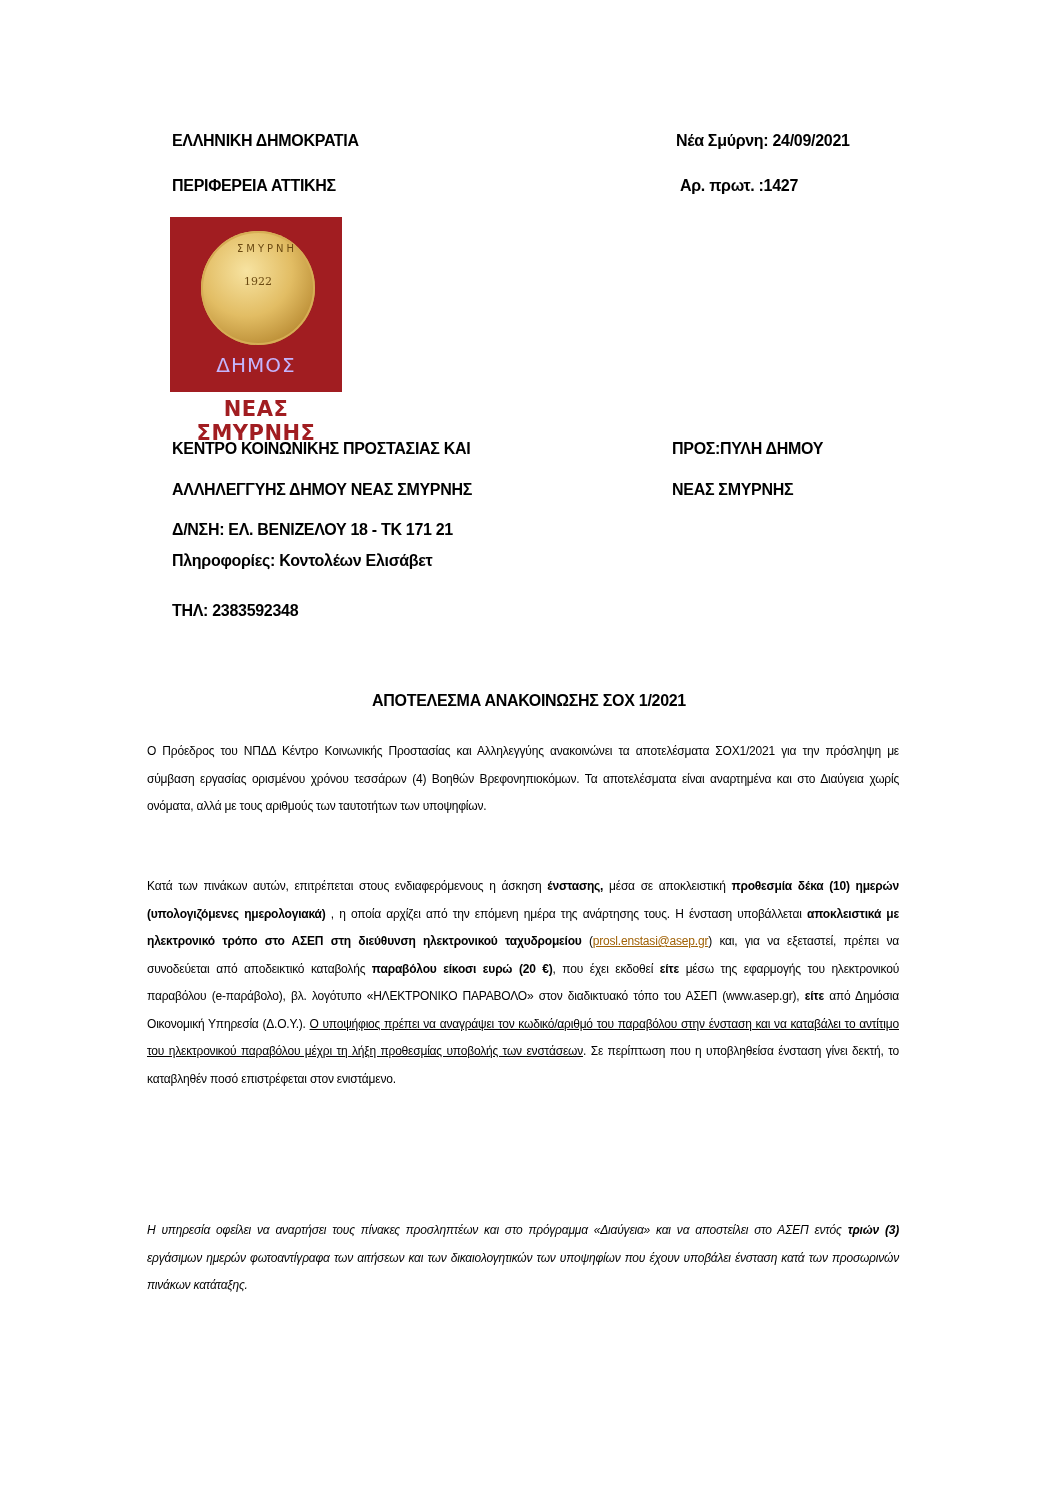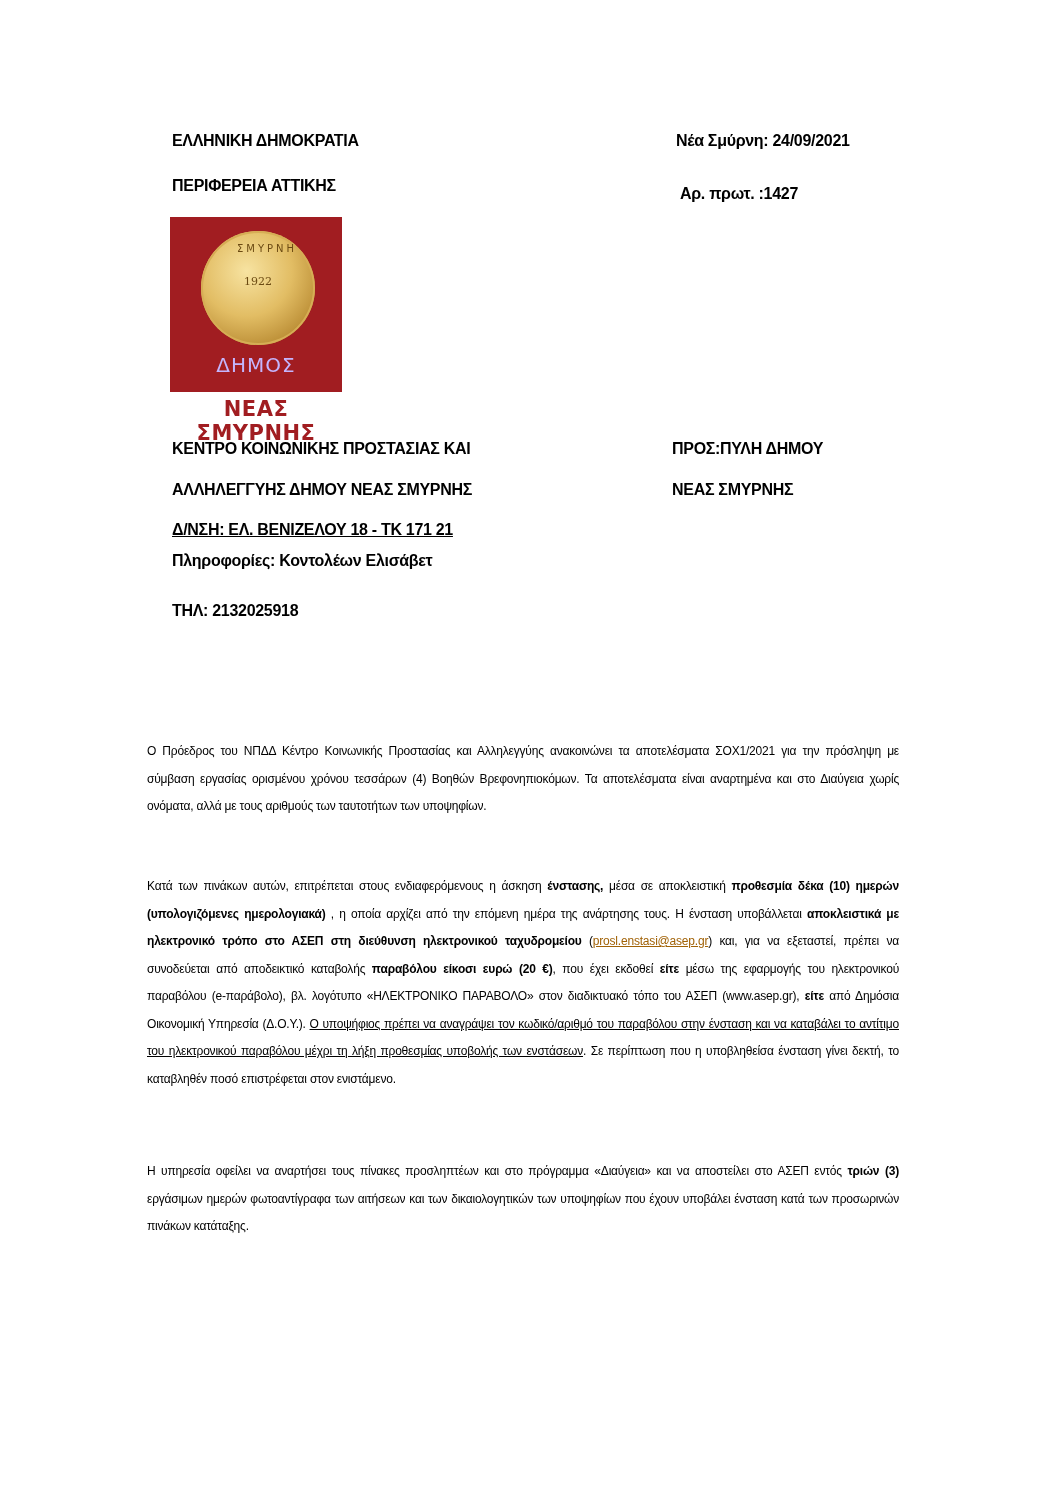--- a/index.html
+++ b/index.html
@@ -26,40 +26,41 @@
   .link { color: #a16207; text-decoration: underline; }
 </style>
 </head>
 <body>
 
 <div class="page">
 
   <div class="hdr" style="left:172px; top:132px;">ΕΛΛΗΝΙΚΗ ΔΗΜΟΚΡΑΤΙΑ</div>
   <div class="hdr" style="left:172px; top:177px;">ΠΕΡΙΦΕΡΕΙΑ ΑΤΤΙΚΗΣ</div>
   <div class="hdr" style="left:676px; top:132px;">Νέα Σμύρνη: 24/09/2021</div>
-  <div class="hdr" style="left:680px; top:177px;margin-top:8px;">Αρ. πρωτ. :1427</div>
+  <div class="hdr" style="left:680px; top:177px;">Αρ. πρωτ. :1427</div>
 
   <div class="logo">
     <div class="coin">
       <div class="coin-top">ΣΜΥΡΝΗ</div>
       <div class="coin-text">1922</div>
     </div>
     <div class="logo-dimos">ΔΗΜΟΣ</div>
   </div>
   <div class="logo-name">ΝΕΑΣ ΣΜΥΡΝΗΣ</div>
 
   <div class="hdr" style="left:172px; top:440px;">ΚΕΝΤΡΟ ΚΟΙΝΩΝΙΚΗΣ ΠΡΟΣΤΑΣΙΑΣ ΚΑΙ</div>
   <div class="hdr" style="left:172px; top:481px;">ΑΛΛΗΛΕΓΓΥΗΣ ΔΗΜΟΥ ΝΕΑΣ ΣΜΥΡΝΗΣ</div>
-  <div class="hdr" style="left:172px; top:521px;text-decoration:underline;">Δ/ΝΣΗ: ΕΛ. ΒΕΝΙΖΕΛΟΥ 18 - ΤΚ 171 21</div>
+  <div class="hdr" style="left:172px; top:521px;">Δ/ΝΣΗ: ΕΛ. ΒΕΝΙΖΕΛΟΥ 18 - ΤΚ 171 21</div>
   <div class="hdr" style="left:172px; top:552px;">Πληροφορίες: Κοντολέων Ελισάβετ</div>
-  <div class="hdr" style="left:172px; top:602px;">ΤΗΛ: 2132025918</div>
+  <div class="hdr" style="left:172px; top:602px;">ΤΗΛ: 2383592348</div>
 
   <div class="hdr" style="left:672px; top:440px;text-align:center;">ΠΡΟΣ:ΠΥΛΗ ΔΗΜΟΥ</div>
   <div class="hdr" style="left:672px; top:481px;">ΝΕΑΣ ΣΜΥΡΝΗΣ</div>
 
+  <div class="title">ΑΠΟΤΕΛΕΣΜΑ ΑΝΑΚΟΙΝΩΣΗΣ ΣΟΧ 1/2021</div>
 
   <div class="body" style="top:738px;">Ο Πρόεδρος του ΝΠΔΔ Κέντρο Κοινωνικής Προστασίας και Αλληλεγγύης ανακοινώνει τα αποτελέσματα ΣΟΧ1/2021 για την πρόσληψη με σύμβαση εργασίας ορισμένου χρόνου τεσσάρων (4) Βοηθών Βρεφονηπιοκόμων. Τα αποτελέσματα είναι αναρτημένα και στο Διαύγεια χωρίς ονόματα, αλλά με τους αριθμούς των ταυτοτήτων των υποψηφίων.</div>
 
   <div class="body" style="top:873px;"><span>Κατά των πινάκων αυτών, επιτρέπεται στους ενδιαφερόμενους η άσκηση </span><b>ένστασης,</b><span> μέσα σε αποκλειστική </span><b>προθεσμία δέκα (10) ημερών (υπολογιζόμενες ημερολογιακά)</b><span> , η οποία αρχίζει από την επόμενη ημέρα της ανάρτησης τους. Η ένσταση υποβάλλεται </span><b>αποκλειστικά με ηλεκτρονικό τρόπο στο ΑΣΕΠ στη διεύθυνση ηλεκτρονικού ταχυδρομείου</b><span> (</span><span class="link">prosl.enstasi@asep.gr</span><span>) και, για να εξεταστεί, πρέπει να συνοδεύεται από αποδεικτικό καταβολής </span><b>παραβόλου είκοσι ευρώ (20 €)</b><span>, που έχει εκδοθεί </span><b>είτε</b><span> μέσω της εφαρμογής του ηλεκτρονικού παραβόλου (e-παράβολο), βλ. λογότυπο «ΗΛΕΚΤΡΟΝΙΚΟ ΠΑΡΑΒΟΛΟ» στον διαδικτυακό τόπο του ΑΣΕΠ (www.asep.gr), </span><b>είτε</b><span> από Δημόσια Οικονομική Υπηρεσία (Δ.Ο.Υ.).  </span><u>Ο υποψήφιος πρέπει να αναγράψει τον κωδικό/αριθμό του παραβόλου στην ένσταση και να καταβάλει το αντίτιμο του ηλεκτρονικού παραβόλου μέχρι τη λήξη προθεσμίας υποβολής των ενστάσεων</u><span>. Σε περίπτωση που η υποβληθείσα ένσταση γίνει δεκτή, το καταβληθέν ποσό επιστρέφεται στον ενιστάμενο.</span></div>
 
-  <div class="body" style="top:1158px;"><span>Η υπηρεσία οφείλει να αναρτήσει τους πίνακες προσληπτέων και στο πρόγραμμα «Διαύγεια» και να αποστείλει στο ΑΣΕΠ εντός </span><b>τριών (3)</b><span> εργάσιμων ημερών φωτοαντίγραφα των αιτήσεων και των δικαιολογητικών των υποψηφίων που έχουν υποβάλει ένσταση κατά των προσωρινών πινάκων κατάταξης.</span></div>
+  <div class="body" style="top:1217px;font-style:italic;"><span>Η υπηρεσία οφείλει να αναρτήσει τους πίνακες προσληπτέων και στο πρόγραμμα «Διαύγεια» και να αποστείλει στο ΑΣΕΠ εντός </span><b>τριών (3)</b><span> εργάσιμων ημερών φωτοαντίγραφα των αιτήσεων και των δικαιολογητικών των υποψηφίων που έχουν υποβάλει ένσταση κατά των προσωρινών πινάκων κατάταξης.</span></div>
 
 </div>
 
 </body></html>

